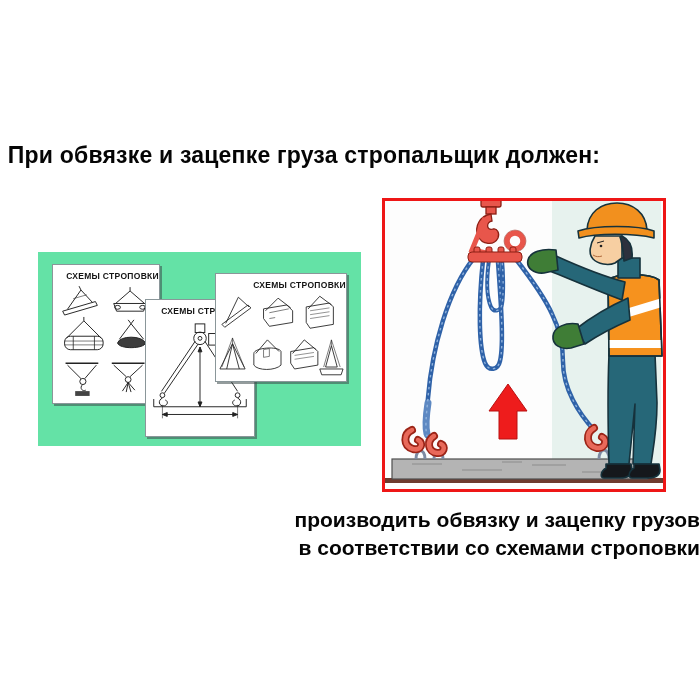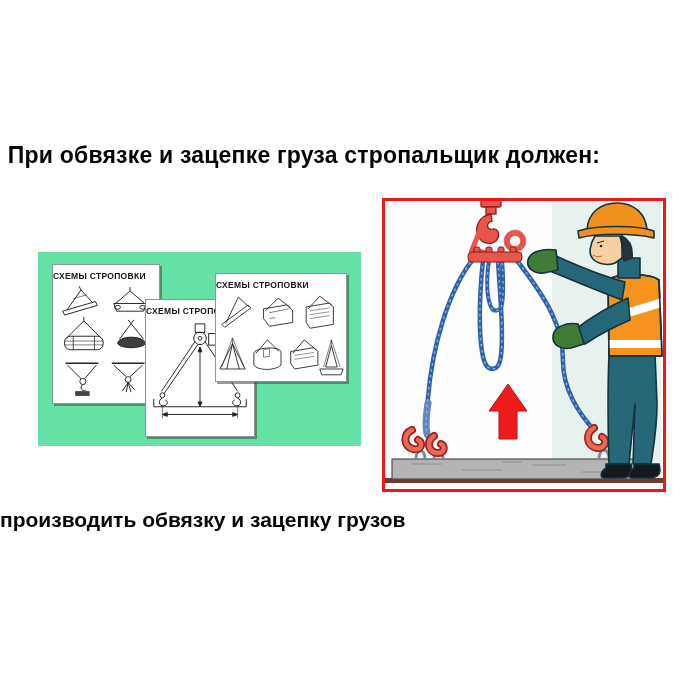--- a/index.html
+++ b/index.html
@@ -5,33 +5,33 @@
   html,body{margin:0;padding:0;}
   body{
     width:700px;height:700px;position:relative;background:#ffffff;overflow:hidden;
     font-family:"Liberation Sans","DejaVu Sans",sans-serif;
   }
   .slide-title{
     position:absolute;top:142px;left:0;width:608px;text-align:center;
     font-size:23px;font-weight:bold;color:#050505;letter-spacing:.2px;
   }
   .caption{
-    position:absolute;top:506px;left:0;width:700px;text-align:left;
+    position:absolute;top:506px;left:0;width:700px;text-align:right;
     font-size:21px;line-height:28px;font-weight:bold;color:#050505;
   }
   .schemes-panel{
     position:absolute;left:38px;top:252px;width:323px;height:194px;
     background:#64e2a6;
   }
   .scheme-card{
     position:absolute;background:#ffffff;border:1px solid #8a9699;
     box-shadow:2px 2px 0 rgba(60,75,75,.55);box-sizing:border-box;overflow:hidden;
   }
   .scheme-card .card-title{
-    text-align:left;font-size:8.5px;font-weight:bold;color:#141414;
+    text-align:right;font-size:8.5px;font-weight:bold;color:#141414;
     margin-top:6px;white-space:nowrap;letter-spacing:.3px;
   }
   .card-1{left:14px;top:12px;width:108px;height:140px;z-index:1;}
   .card-2{left:107px;top:47px;width:110px;height:138px;z-index:2;}
   .card-3{left:177px;top:21px;width:132px;height:109px;z-index:3;}
   .scheme-card svg{display:block;margin:2px auto 0;}
   .illustration-frame{
     position:absolute;left:382px;top:198px;width:284px;height:294px;
   }
   .illustration-frame svg{display:block;}
@@ -201,13 +201,14 @@
     <circle cx="219" cy="48" r="1.3" fill="#222"></circle>
     <path d="M215,45 l7,-2" stroke="#222" stroke-width="1" fill="none"></path>
     <path d="M211,57 c3,2 6,2 9,1" stroke="#b06a3c" stroke-width="1" fill="none"></path>
 
     <rect x="1.5" y="1.5" width="281" height="291" fill="none" stroke="#ee1616" stroke-width="3"></rect>
   </svg>
 </div>
 
 <div class="caption">
   <div>производить обвязку и зацепку грузов</div>
+  <div>в соответствии со схемами строповки</div>
 </div>
 
 </body></html>

